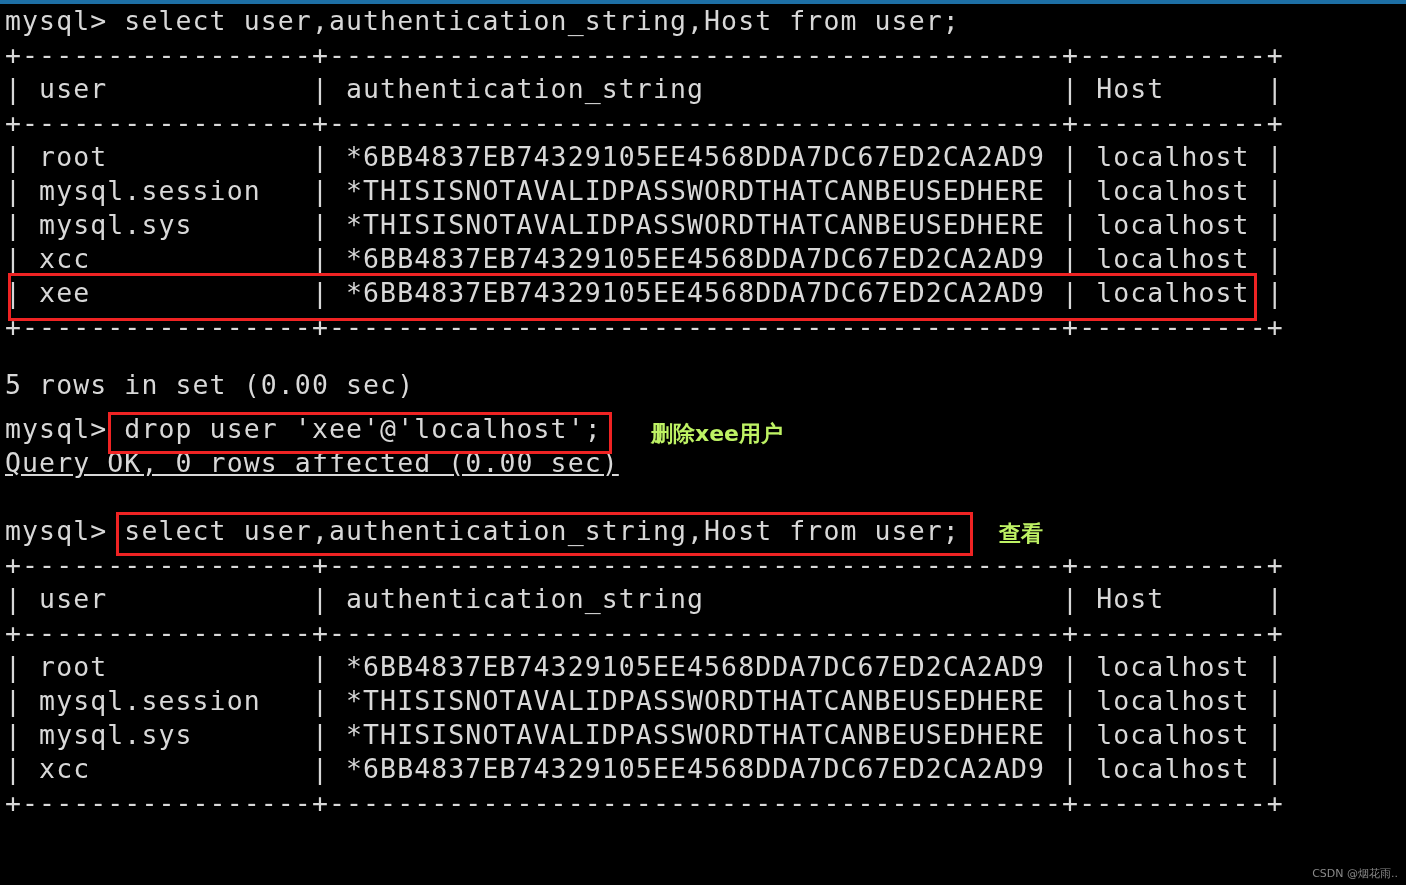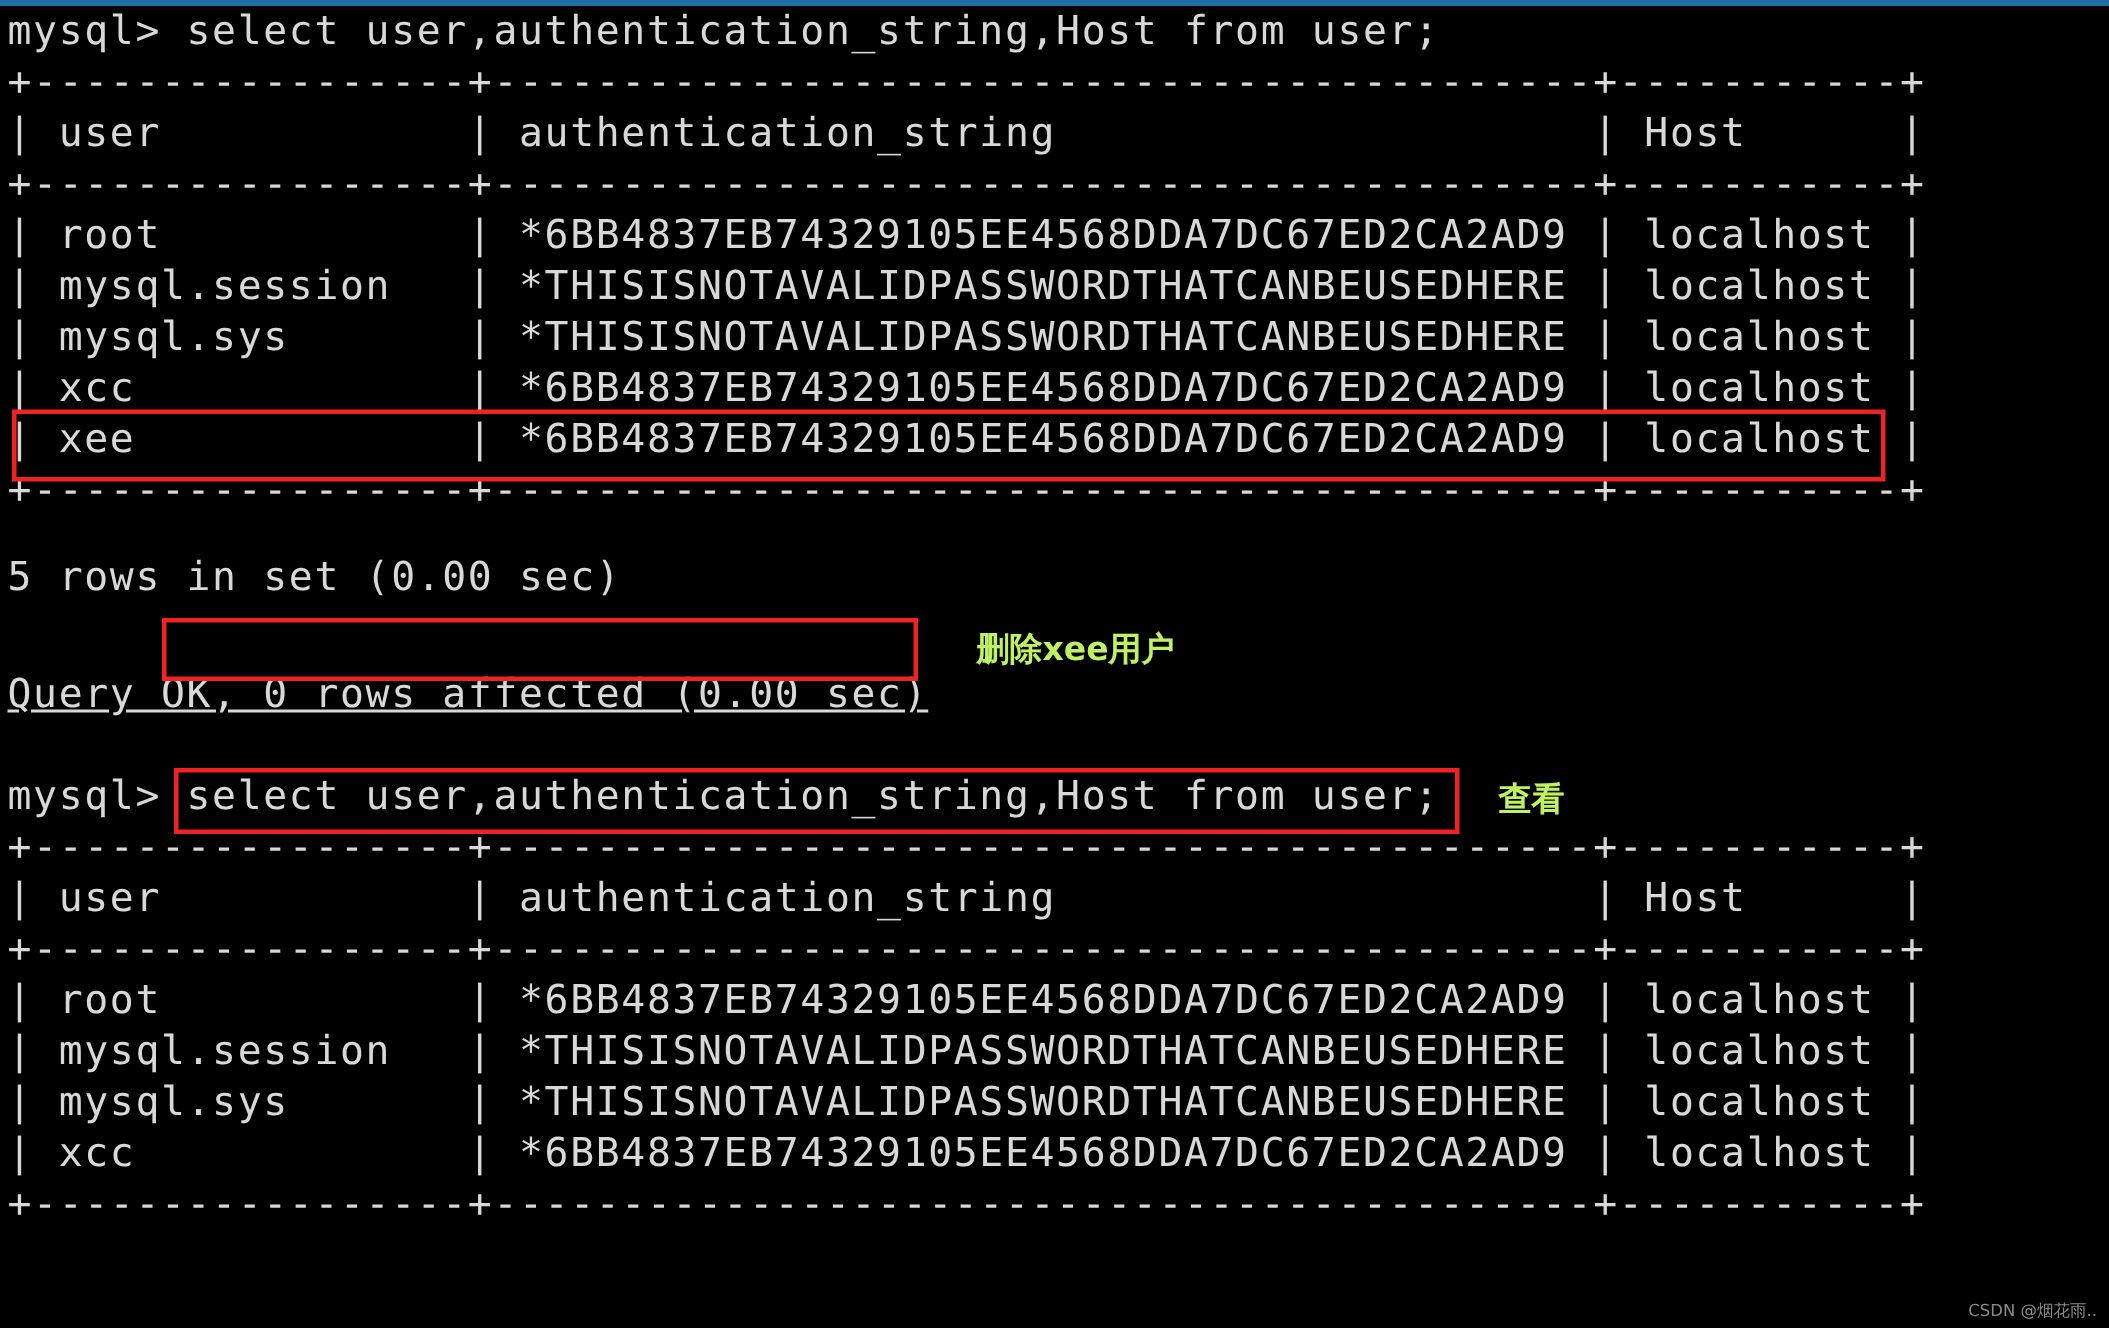--- a/index.html
+++ b/index.html
@@ -64,20 +64,21 @@
   <div class="line" style="top: 68px; letter-spacing: 1.096px;">| user            | authentication_string                     | Host      |</div>
   <div class="line" style="top: 102px; letter-spacing: 1.096px;">+-----------------+-------------------------------------------+-----------+</div>
   <div class="line" style="top: 136px; letter-spacing: 1.096px;">| root            | *6BB4837EB74329105EE4568DDA7DC67ED2CA2AD9 | localhost |</div>
   <div class="line" style="top: 170px; letter-spacing: 1.096px;">| mysql.session   | *THISISNOTAVALIDPASSWORDTHATCANBEUSEDHERE | localhost |</div>
   <div class="line" style="top: 204px; letter-spacing: 1.096px;">| mysql.sys       | *THISISNOTAVALIDPASSWORDTHATCANBEUSEDHERE | localhost |</div>
   <div class="line" style="top: 238px; letter-spacing: 1.096px;">| xcc             | *6BB4837EB74329105EE4568DDA7DC67ED2CA2AD9 | localhost |</div>
   <div class="line" style="top: 272px; letter-spacing: 1.096px;">| xee             | *6BB4837EB74329105EE4568DDA7DC67ED2CA2AD9 | localhost |</div>
   <div class="line" style="top: 306px; letter-spacing: 1.096px;">+-----------------+-------------------------------------------+-----------+</div>
   <div class="line" style="top: 340px; letter-spacing: 1.096px; margin-top: 24px;">5 rows in set (0.00 sec)</div>
   <div class="line" style="top: 374px; letter-spacing: 1.096px;"></div>
+  <div class="line" style="top: 408px; letter-spacing: 1.096px;">mysql&gt; drop user 'xee'@'localhost';</div>
   <div class="line" style="top: 442px; letter-spacing: 1.096px; text-decoration: underline;">Query OK, 0 rows affected (0.00 sec)</div>
   <div class="line" style="top: 476px; letter-spacing: 1.096px;"></div>
   <div class="line" style="top: 510px; letter-spacing: 1.096px;">mysql&gt; select user,authentication_string,Host from user;</div>
   <div class="line" style="top: 544px; letter-spacing: 1.096px;">+-----------------+-------------------------------------------+-----------+</div>
   <div class="line" style="top: 578px; letter-spacing: 1.096px;">| user            | authentication_string                     | Host      |</div>
   <div class="line" style="top: 612px; letter-spacing: 1.096px;">+-----------------+-------------------------------------------+-----------+</div>
   <div class="line" style="top: 646px; letter-spacing: 1.096px;">| root            | *6BB4837EB74329105EE4568DDA7DC67ED2CA2AD9 | localhost |</div>
   <div class="line" style="top: 680px; letter-spacing: 1.096px;">| mysql.session   | *THISISNOTAVALIDPASSWORDTHATCANBEUSEDHERE | localhost |</div>
   <div class="line" style="top: 714px; letter-spacing: 1.096px;">| mysql.sys       | *THISISNOTAVALIDPASSWORDTHATCANBEUSEDHERE | localhost |</div>
   <div class="line" style="top: 748px; letter-spacing: 1.096px;">| xcc             | *6BB4837EB74329105EE4568DDA7DC67ED2CA2AD9 | localhost |</div>

